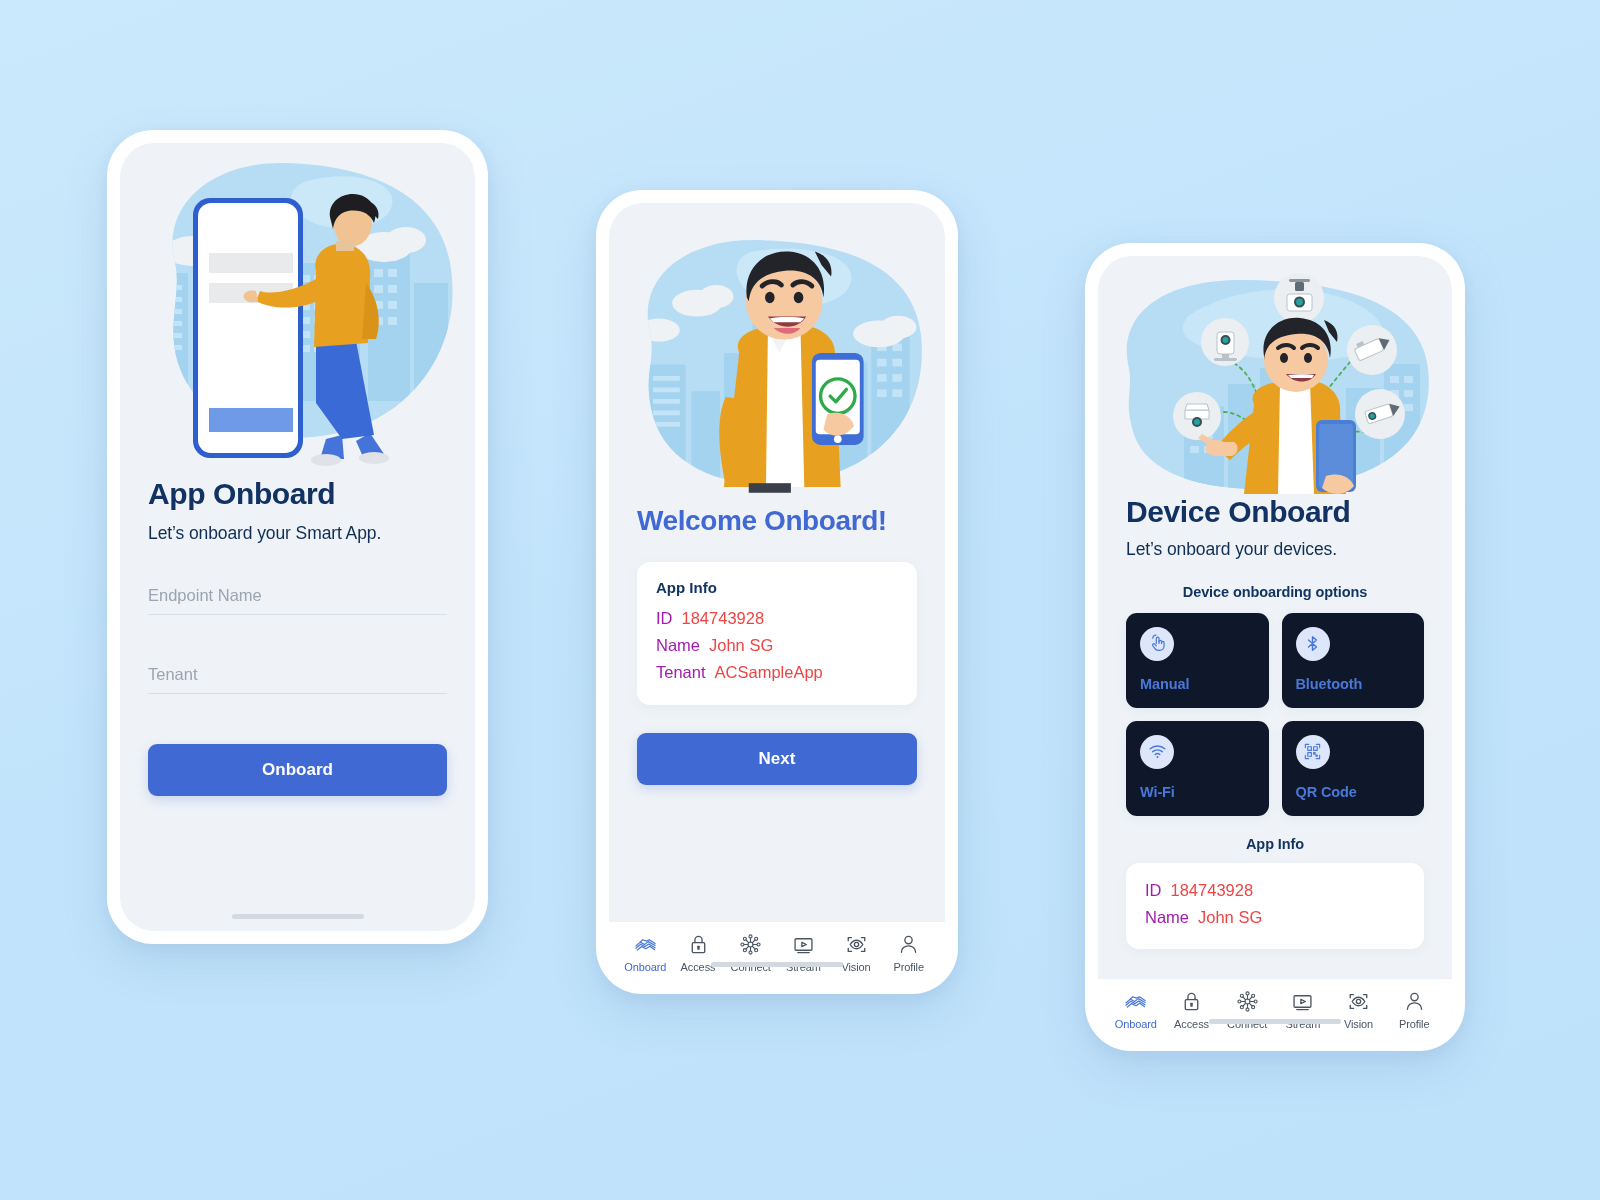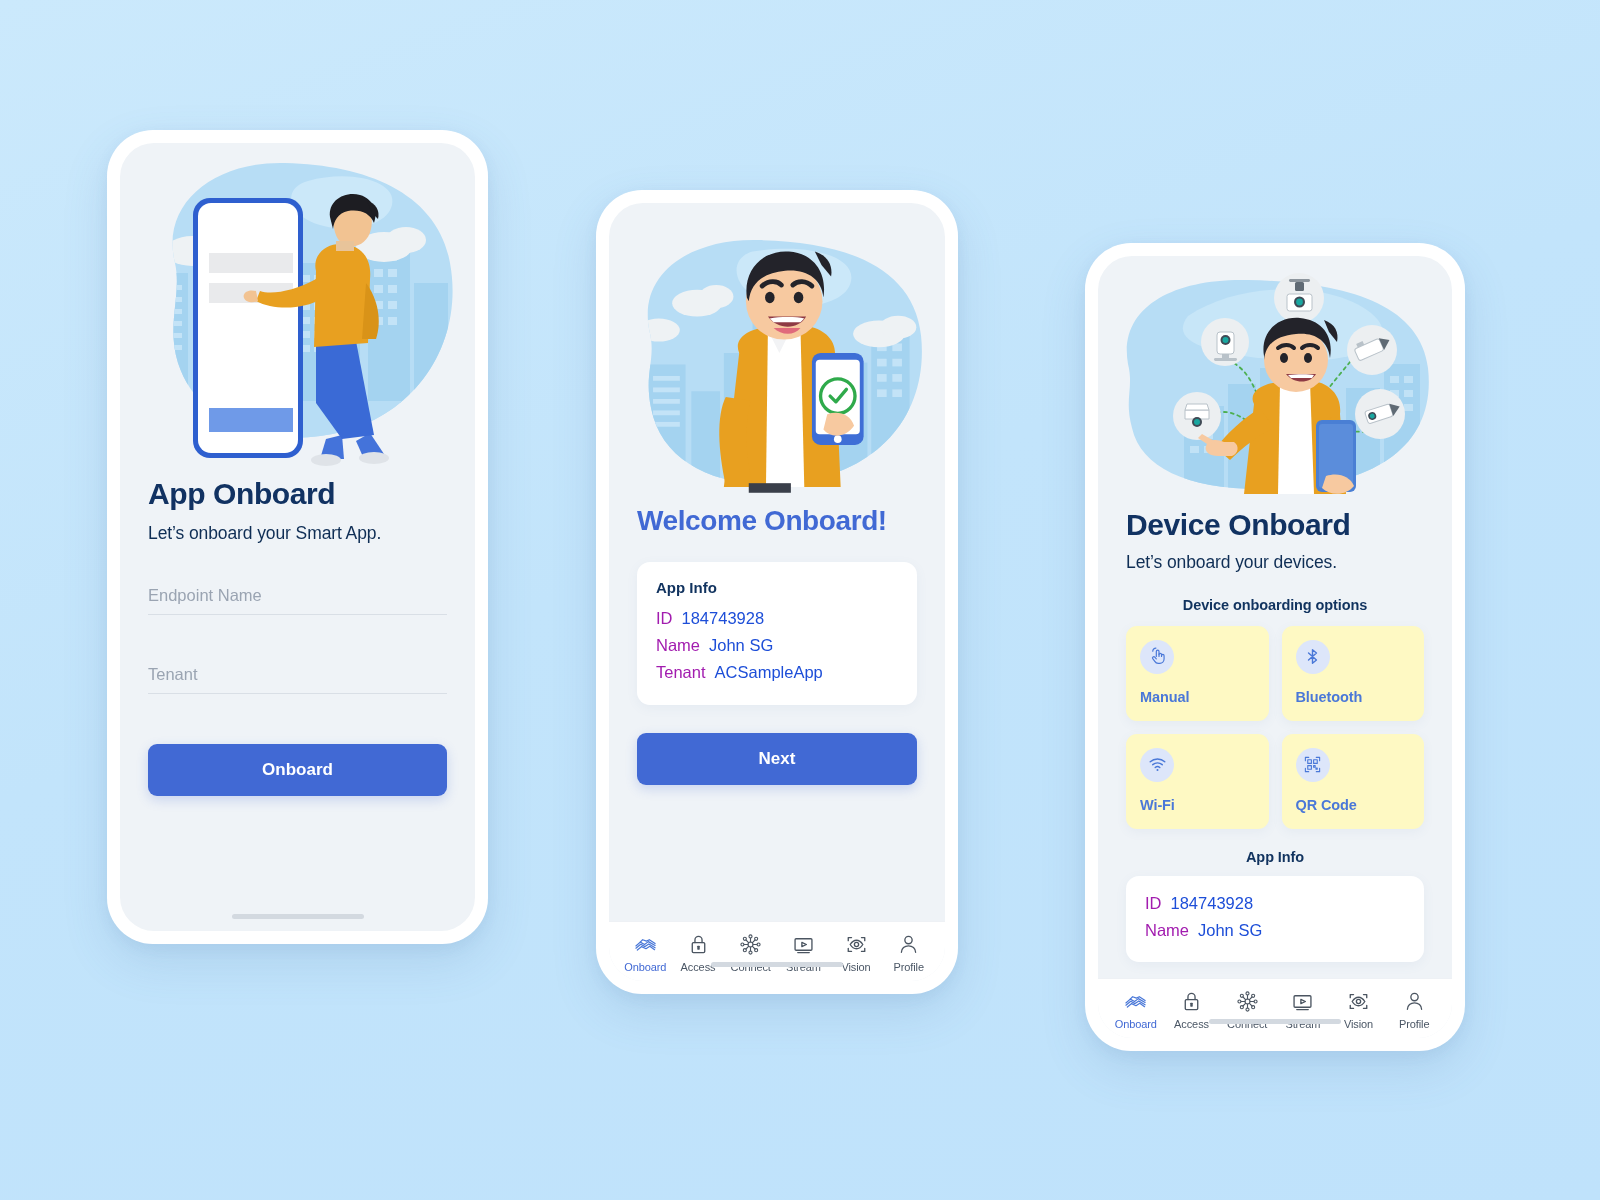--- a/index.html
+++ b/index.html
@@ -90,29 +90,29 @@
     box-shadow: 0 3px 12px rgba(100,130,170,0.07);
   }
   .info-card-title {
     font-size: 15px; font-weight: 700; color: #11335f; margin-bottom: 9px;
   }
   .info-row {
     display: flex; align-items: baseline; gap: 9px;
     font-size: 16.5px; line-height: 1.62;
   }
   .info-key { color: #a21caf; }
-  .info-val { color: #1d4ed8; font-weight: 400; }
+  .info-val { color: #ef4444; font-weight: 400; }
 
   
   .opt-grid {
     display: grid; grid-template-columns: 1fr 1fr;
     gap: 13px;
   }
   .opt-card {
-    background: #fef9c3; border-radius: 11px;
+    background: #0f172a; border-radius: 11px;
     padding: 14px 14px 16px 14px;
     min-height: 95px;
     display: flex; flex-direction: column; justify-content: space-between;
     box-shadow: 0 3px 11px rgba(100,130,170,0.07);
     cursor: pointer;
   }
   .opt-ico {
     width: 34px; height: 34px; border-radius: 50%;
     background: #dde6fa;
     display: flex; align-items: center; justify-content: center;
@@ -538,21 +538,21 @@
           <path d="M112 190 L100 182 L104 178 L118 186 Z" fill="#f7c9a0"></path>
 
           <path d="M236 160 C248 170 250 196 246 222 L224 220 C230 196 228 176 222 168 Z" fill="#e8a020"></path>
           <rect x="218" y="164" width="40" height="72" rx="6" fill="#4a7fd4"></rect>
           <rect x="221" y="168" width="34" height="64" rx="3" fill="#5b8ddb"></rect>
           <path d="M228 220 C240 216 252 220 256 230 C248 240 232 240 224 232 Z" fill="#f7c9a0"></path>
         </g>
       </svg>
     </div>
 
-    <div class="pad" style="margin-top:14px">
+    <div class="pad" style="margin-top:1px">
       <div class="h1">Device Onboard</div>
       <div class="h2" style="margin-top:9px">Let’s onboard your devices.</div>
     </div>
 
     <div class="pad" style="margin-top:24px">
       <div class="section-label">Device onboarding options</div>
     </div>
 
     <div class="pad" style="margin-top:13px">
       <div class="opt-grid">

